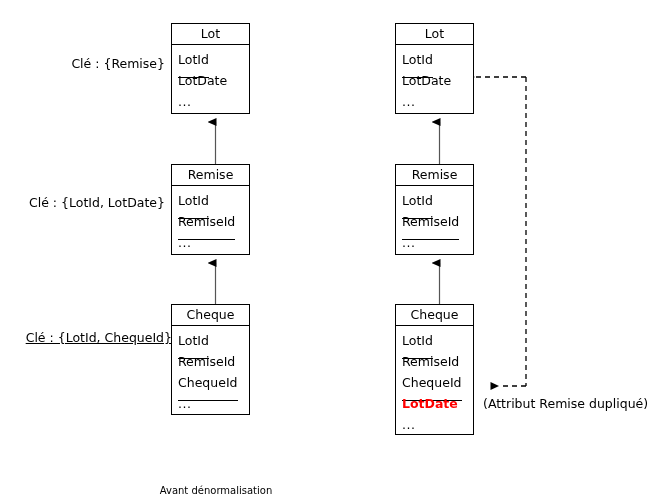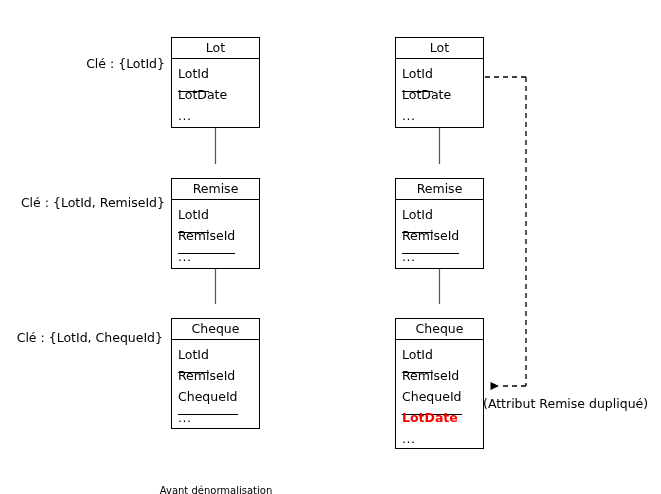--- a/index.html
+++ b/index.html
@@ -23,22 +23,21 @@
     width: 661px;
     height: 494px;
   }
 
   
   .entity {
     position: absolute;
     border: 1px solid #000000;
     background: #ffffff;
     box-sizing: border-box;
-    width: 89px;
-    margin-top: 14px;
+    width: 79px;
   }
   .entity-title {
     text-align: center;
     font-size: 12.5px;
     line-height: 20px;
     height: 21px;
     border-bottom: 1px solid #000000;
     box-sizing: border-box;
     white-space: nowrap;
   }
@@ -129,23 +128,23 @@
 
     <line x1="439.5" y1="304" x2="439.5" y2="263" stroke="#555555" stroke-width="1.2" marker-end="url(#solidTri)"></line>
 
     <path d="M 526 77 L 475 77" fill="none" stroke="#000000" stroke-width="1.3" stroke-dasharray="5,4" marker-end="url(#solidTriLeft)"></path>
 
     <line x1="526" y1="77" x2="526" y2="386" stroke="#000000" stroke-width="1.3" stroke-dasharray="5,4"></line>
 
     <path d="M 526 386 L 499 386" fill="none" stroke="#000000" stroke-width="1.3" stroke-dasharray="5,4" marker-end="url(#solidTriLeft)"></path>
   </svg>
 
-  <div class="key-caption" style="left:5px; top:56px;">Clé : {LotId}</div>
-  <div class="key-caption" style="left:5px; top:195px;">Clé : {LotId, RemiseId}</div>
-  <div class="key-caption" style="left:3px; top:330px;">Clé : {LotId, ChequeId}</div>
+  <div class="key-caption" style="left:5px; top:56px;">Clé : {Remise}</div>
+  <div class="key-caption" style="left:5px; top:195px;">Clé : {LotId, LotDate}</div>
+  <div class="key-caption" style="left:12px; top:330px;text-decoration:underline;">Clé : {LotId, ChequeId}</div>
 
   <div class="entity" style="left:171px; top:23px; height:91px;">
     <div class="entity-title">Lot</div>
     <div class="entity-attrs">
       <div class="attr key">
         <span class="attr-text">LotId</span>
       </div>
       <div class="attr">
         <span class="attr-text">LotDate</span>
       </div>

